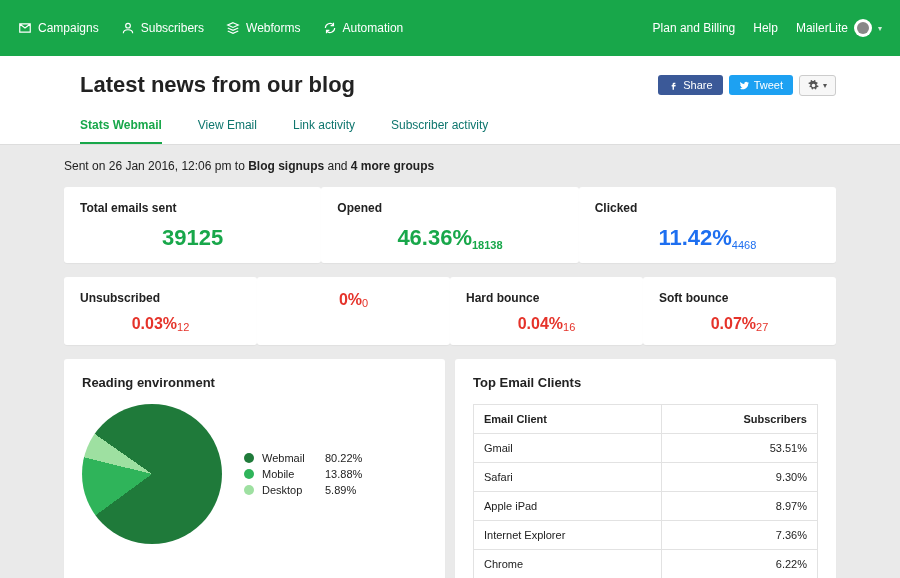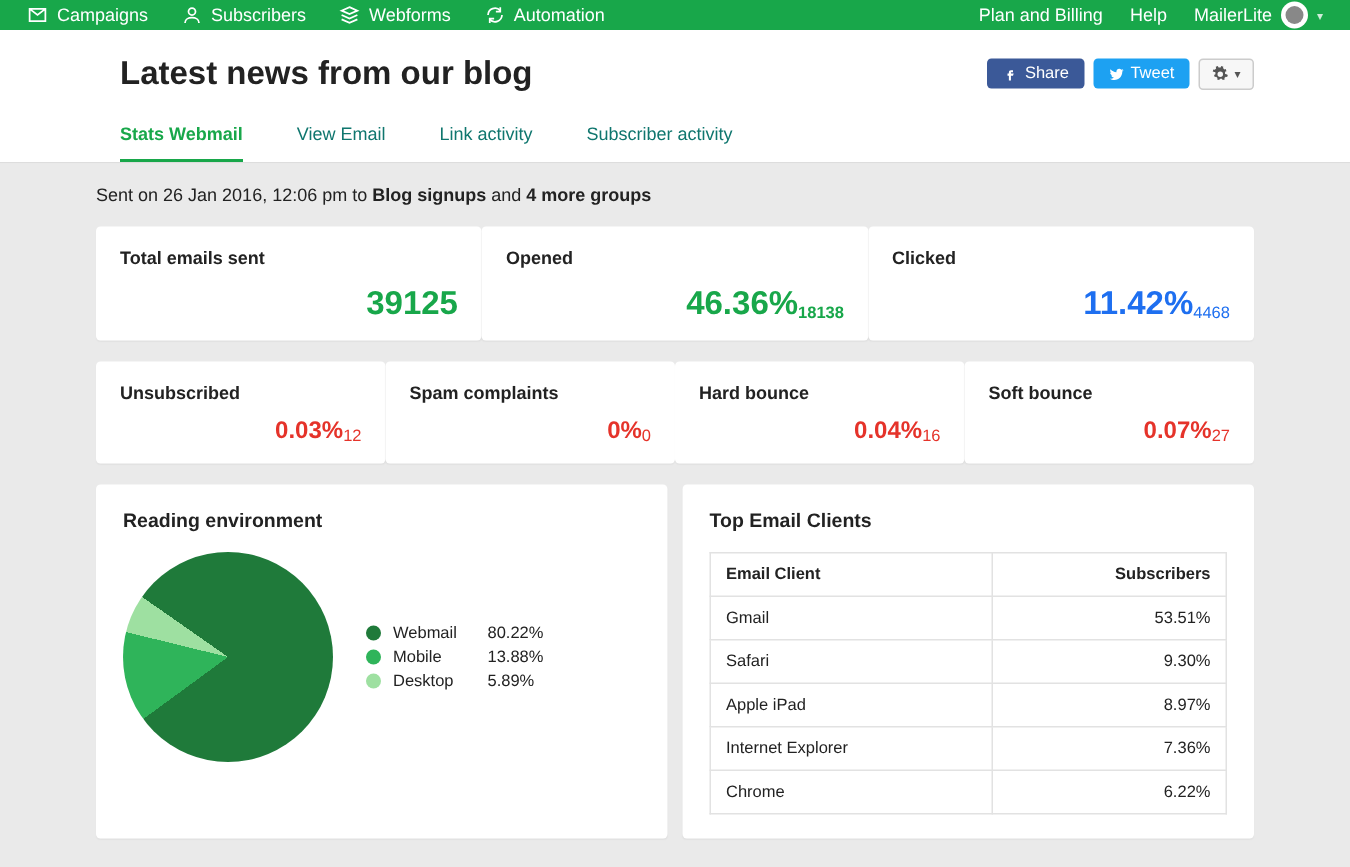--- a/index.html
+++ b/index.html
@@ -1,17 +1,17 @@
 <!DOCTYPE html>
 <html><head>
 <meta charset="utf-8">
 <style>
   * { box-sizing: border-box; margin: 0; padding: 0; }
   body { font-family: -apple-system, BlinkMacSystemFont, "Segoe UI", Helvetica, Arial, sans-serif; background: #eaeaea; color: #222; width: 900px; height: 578px; overflow: hidden; }
-  .topbar { background: #18a74a; height: 20px; display: flex; align-items: center; justify-content: space-between; padding: 0 18px; color: #fff; font-size: 12px; }
+  .topbar { background: #18a74a; height: 56px; display: flex; align-items: center; justify-content: space-between; padding: 0 18px; color: #fff; font-size: 12px; }
   .topbar-left { display: flex; gap: 22px; }
   .topbar-right { display: flex; gap: 18px; align-items: center; }
   .nav-item { display: flex; align-items: center; gap: 6px; cursor: pointer; }
   .nav-item svg { fill: #fff; }
   .avatar { width: 18px; height: 18px; border-radius: 50%; background: #fff; display: flex; align-items: center; justify-content: center; }
   .avatar-inner { width: 12px; height: 12px; border-radius: 50%; background: #888; }
   .chev { font-size: 8px; opacity: .8; }
 
   .header { background: #fff; padding: 16px 64px 0 80px; border-bottom: 1px solid #ddd; }
   .header-top { display: flex; justify-content: space-between; align-items: center; margin-bottom: 12px; }
@@ -27,21 +27,21 @@
   .tab { padding: 8px 0 10px; cursor: pointer; color: #0f766e; }
   .tab.active { color: #18a74a; font-weight: 600; border-bottom: 2px solid #18a74a; }
 
   .body { padding: 14px 64px 20px; }
   .sent-line { font-size: 12px; margin-bottom: 14px; }
   .sent-line b { font-weight: 600; }
 
   .row { display: flex; margin-bottom: 14px; }
   .card { background: #fff; border-radius: 3px; padding: 14px 16px 12px; flex: 1; box-shadow: 0 1px 1px rgba(0,0,0,.04); }
   .card-label { font-size: 12px; font-weight: 600; margin-bottom: 10px; color:#222; }
-  .big-row { display: flex; justify-content: flex-end; align-items: flex-end; }
+  .big-row { display: flex; justify-content: center; align-items: flex-end; }
   .big-val { font-size: 22px; font-weight: 700; }
   .sm-count { font-size: 11px; }
   .sent .big-val { color: #18a74a; }
   .opened .big-val { color: #18a74a; }
   .clicked .big-val { color: #1e6ff0; }
   .opened .sm-count { color: #18a74a; font-weight: bold; }
   .clicked .sm-count { color: #1e6ff0; }
   .small .big-val { font-size: 16px; color: #e5332a; }
   .small .sm-count { color: #e5332a; font-size: 11px; }
 
@@ -172,21 +172,20 @@
 
   <div class="row">
     <div class="card small">
       <div class="card-label">Unsubscribed</div>
       <div class="big-row">
           <div class="big-val">0.03%</div>
           <div class="sm-count">12</div>
         </div>
     </div>
     <div class="card small">
-      <div class="card-label">Spam complaints</div>
       <div class="big-row">
           <div class="big-val">0%</div>
           <div class="sm-count">0</div>
         </div>
     </div>
     <div class="card small">
       <div class="card-label">Hard bounce</div>
       <div class="big-row">
           <div class="big-val">0.04%</div>
           <div class="sm-count">16</div>

